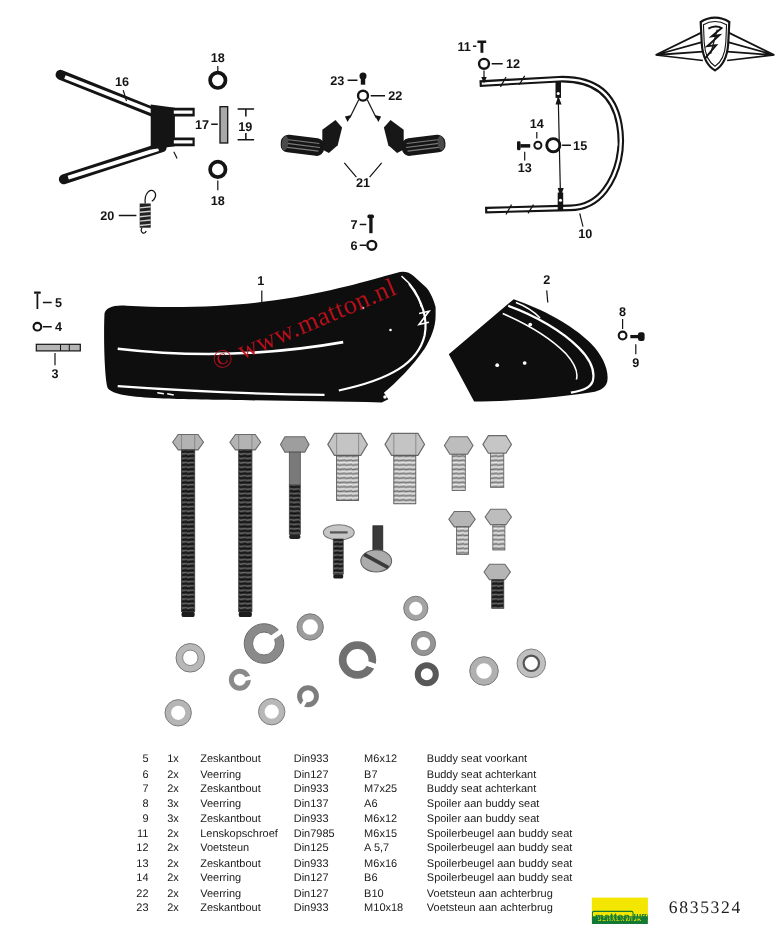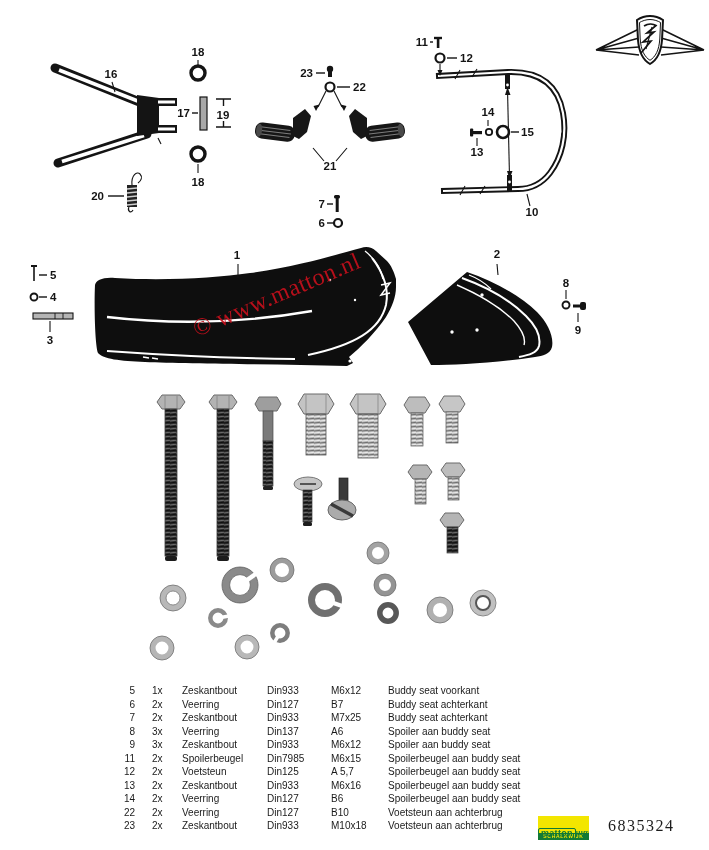--- a/index.html
+++ b/index.html
@@ -409,21 +409,21 @@
           <td>9</td>
           <td>3x</td>
           <td>Zeskantbout</td>
           <td>Din933</td>
           <td>M6x12</td>
           <td>Spoiler aan buddy seat</td>
         </tr>
         <tr>
           <td>11</td>
           <td>2x</td>
-          <td>Spoilerbeugel</td>
+          <td>Lenskopschroef</td>
           <td>Din7985</td>
           <td>M6x15</td>
           <td>Spoilerbeugel aan buddy seat</td>
         </tr>
         <tr>
           <td>12</td>
           <td>2x</td>
           <td>Voetsteun</td>
           <td>Din125</td>
           <td>A 5,7</td>

